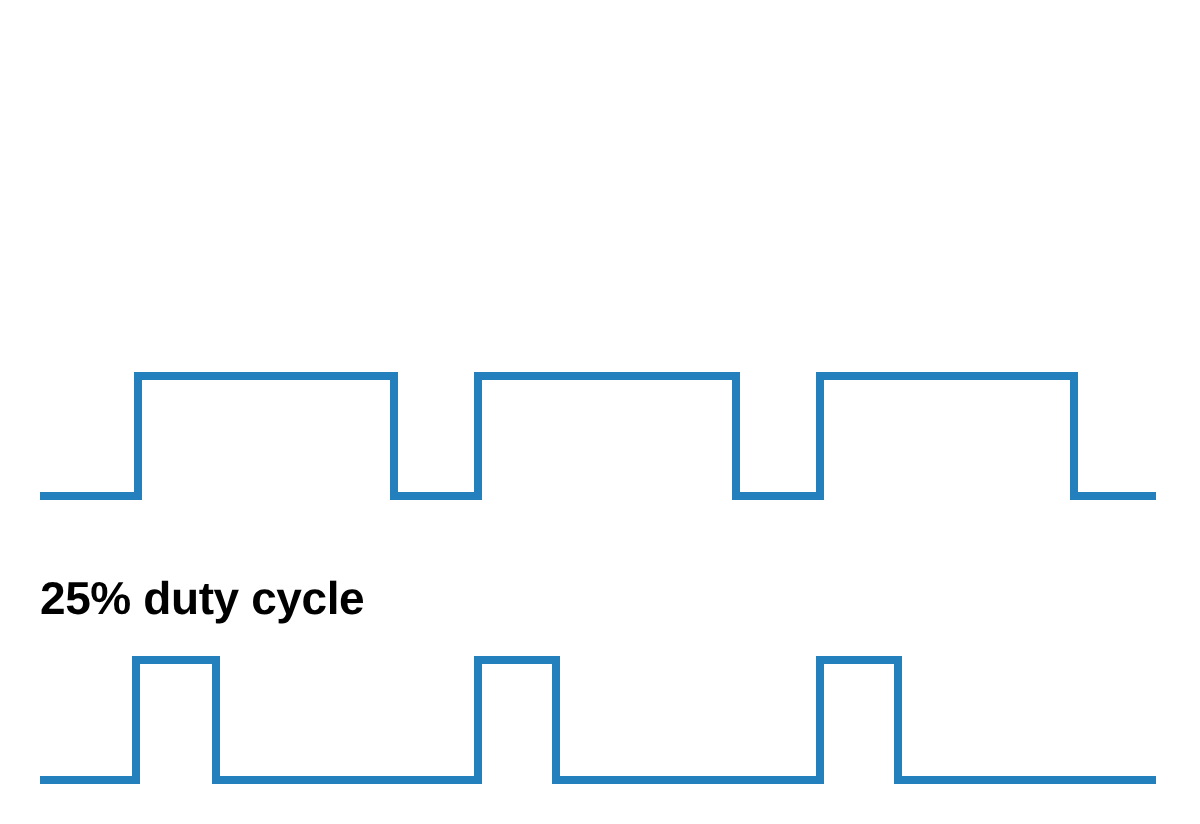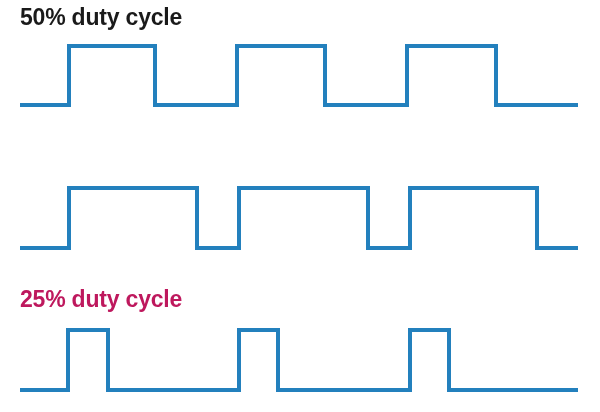--- a/index.html
+++ b/index.html
@@ -53,33 +53,27 @@
     stroke-linejoin: miter;
     stroke-linecap: butt;
     vector-effect: non-scaling-stroke;
   }
 </style>
 </head>
 <body>
 
 <div id="page" style="background: rgb(255, 255, 255);">
 
-  <div class="waveform-row" id="row-0">
-    <div class="row-label" style="color: rgb(26, 26, 26);">50% duty cycle</div>
-    <svg class="wave-svg" viewBox="0 0 600 138" preserveAspectRatio="none">
-      <path class="wave-path" d="M 20 105 L 69 105 L 69 46 L 155 46 L 155 105 L 237 105 L 237 46 L 325 46 L 325 105 L 407 105 L 407 46 L 496 46 L 496 105 L 578 105" style="stroke: rgb(35, 128, 189); stroke-width: 4;"></path>
-    </svg>
-  </div>
 
   <div class="waveform-row" id="row-1">
     <svg class="wave-svg" viewBox="0 0 600 140" preserveAspectRatio="none">
       <path class="wave-path" d="M 20 108 L 69 108 L 69 48 L 197 48 L 197 108 L 239 108 L 239 48 L 368 48 L 368 108 L 410 108 L 410 48 L 537 48 L 537 108 L 578 108" style="stroke: rgb(35, 128, 189); stroke-width: 4;"></path>
     </svg>
   </div>
 
   <div class="waveform-row" id="row-2">
-    <div class="row-label" style="color: #be185d;">25% duty cycle</div>
+    <div class="row-label" style="color: #000000;">25% duty cycle</div>
     <svg class="wave-svg" viewBox="0 0 600 130" preserveAspectRatio="none">
       <path class="wave-path" d="M 20 108 L 68 108 L 68 48 L 108 48 L 108 108 L 239 108 L 239 48 L 278 48 L 278 108 L 410 108 L 410 48 L 449 48 L 449 108 L 578 108" style="stroke: rgb(35, 128, 189); stroke-width: 4;"></path>
     </svg>
   </div>
 
 </div>
 
 </body></html>

